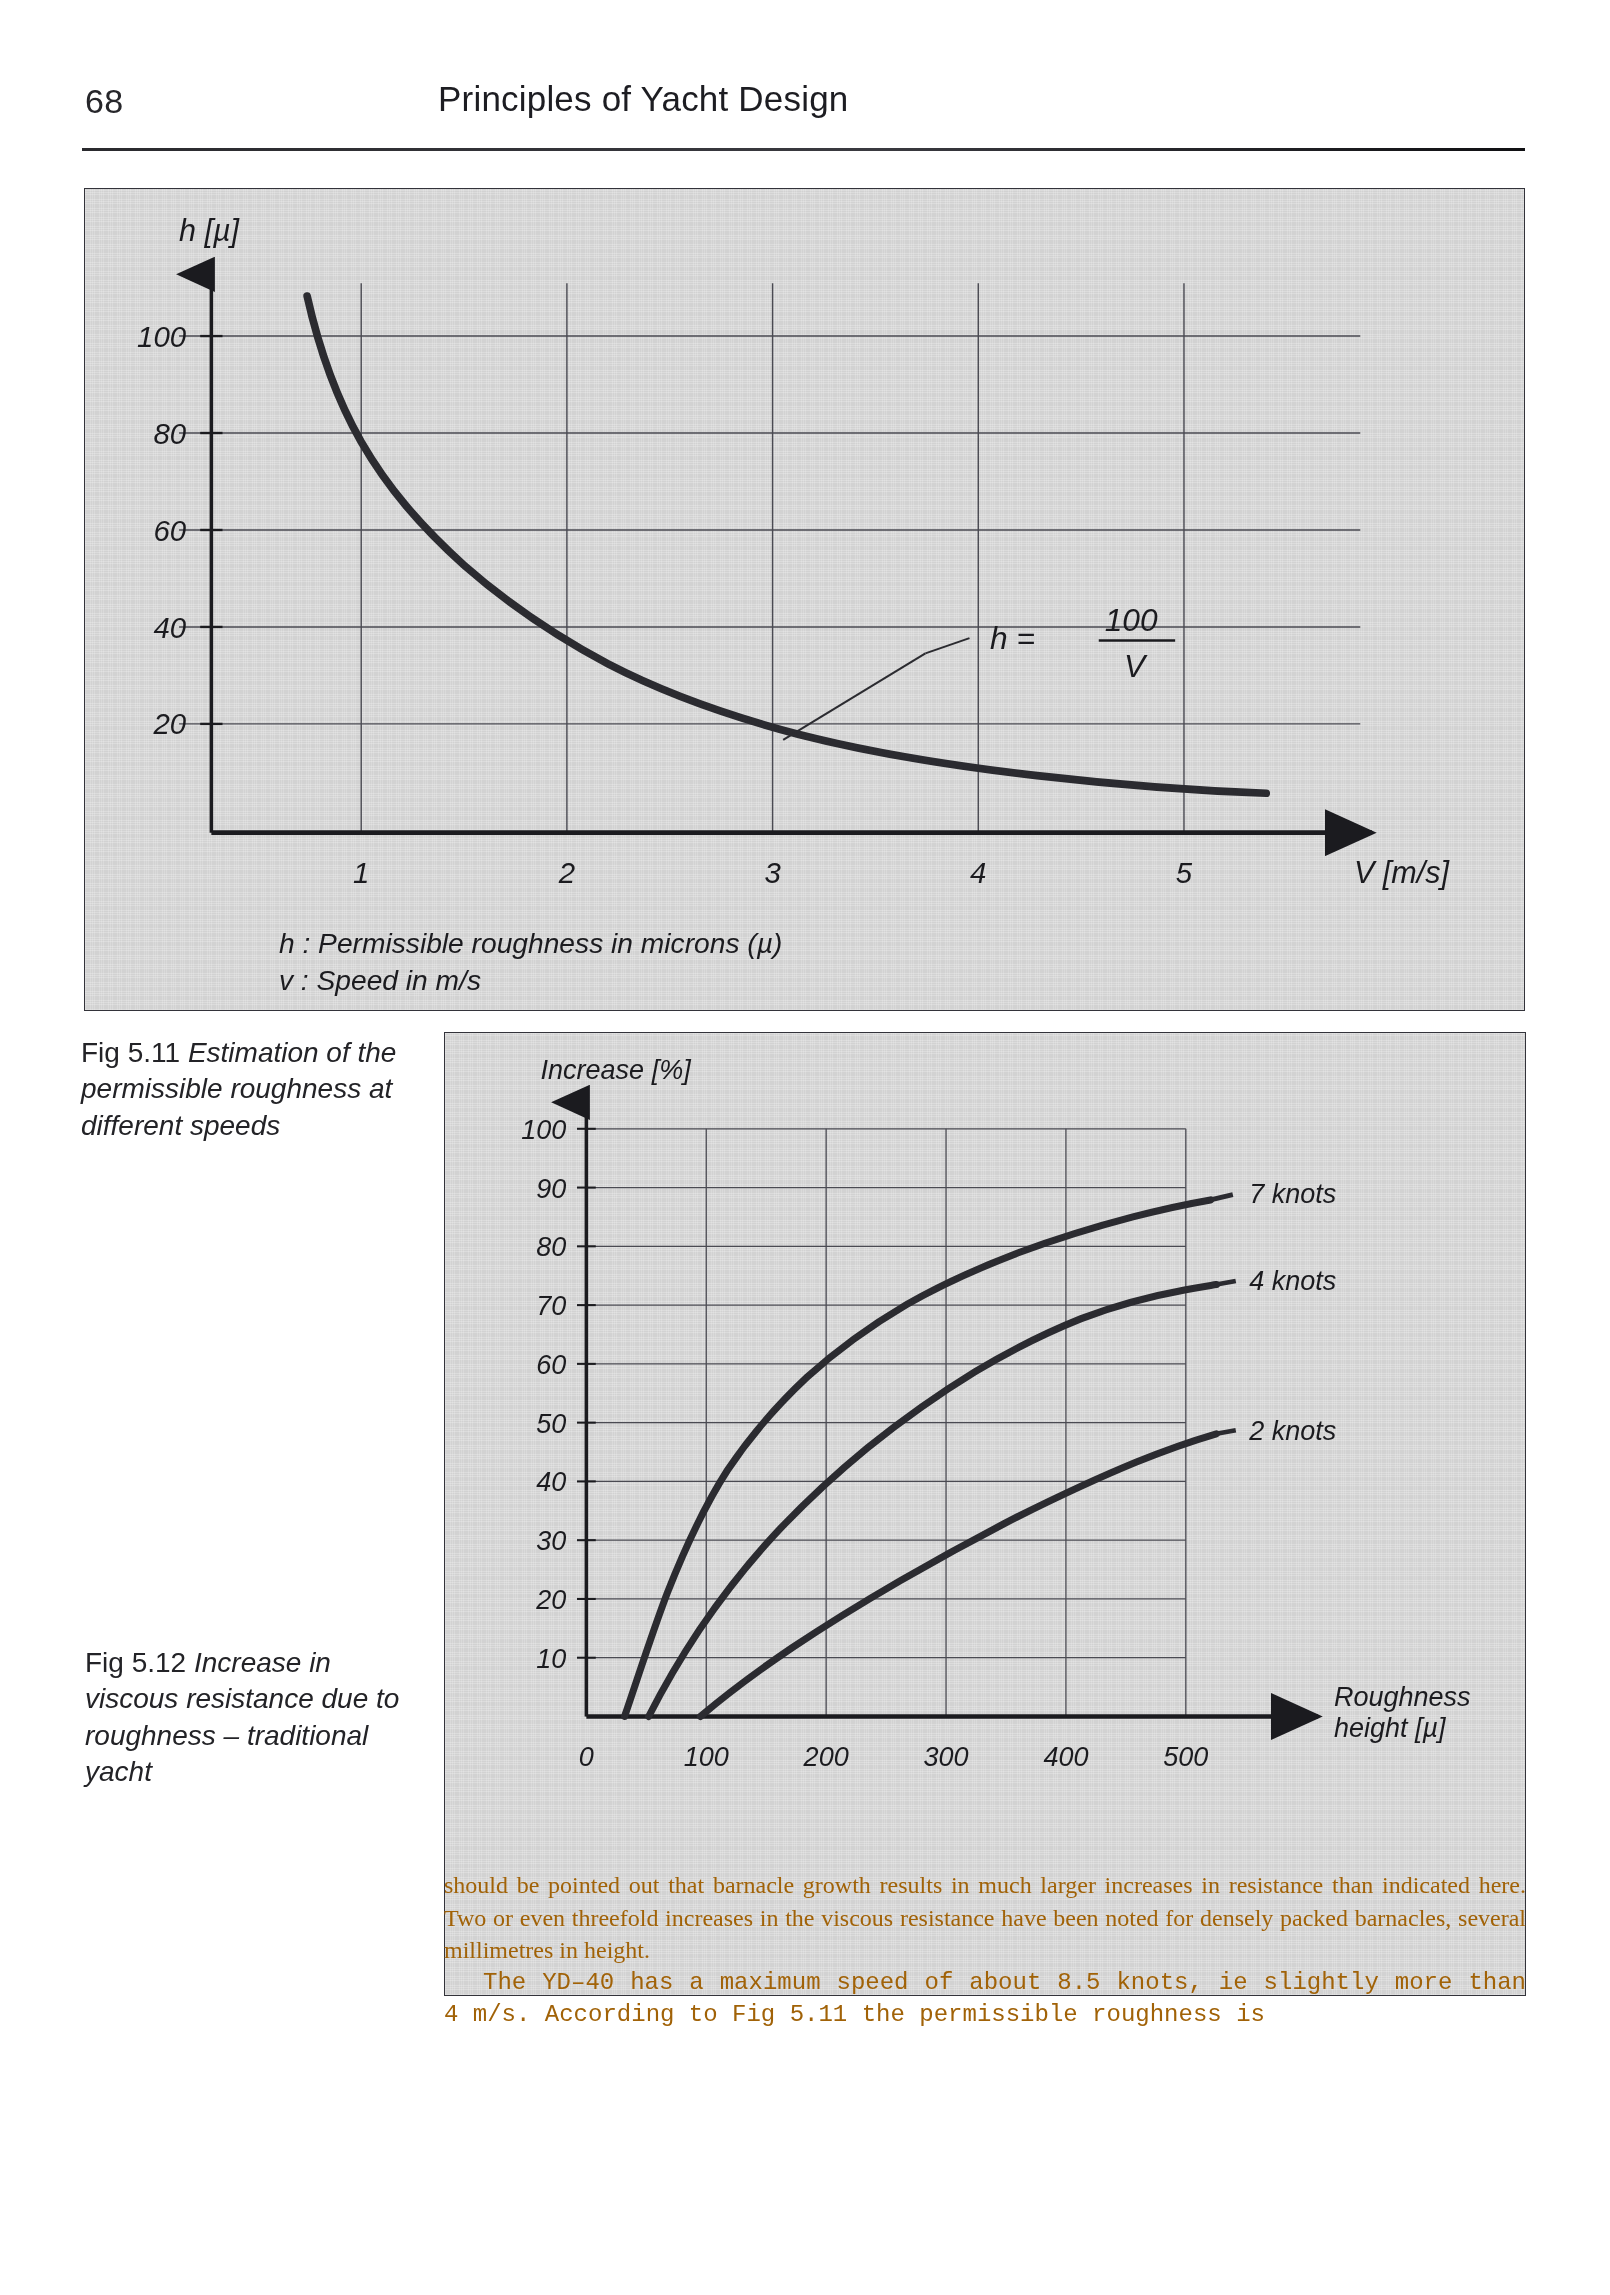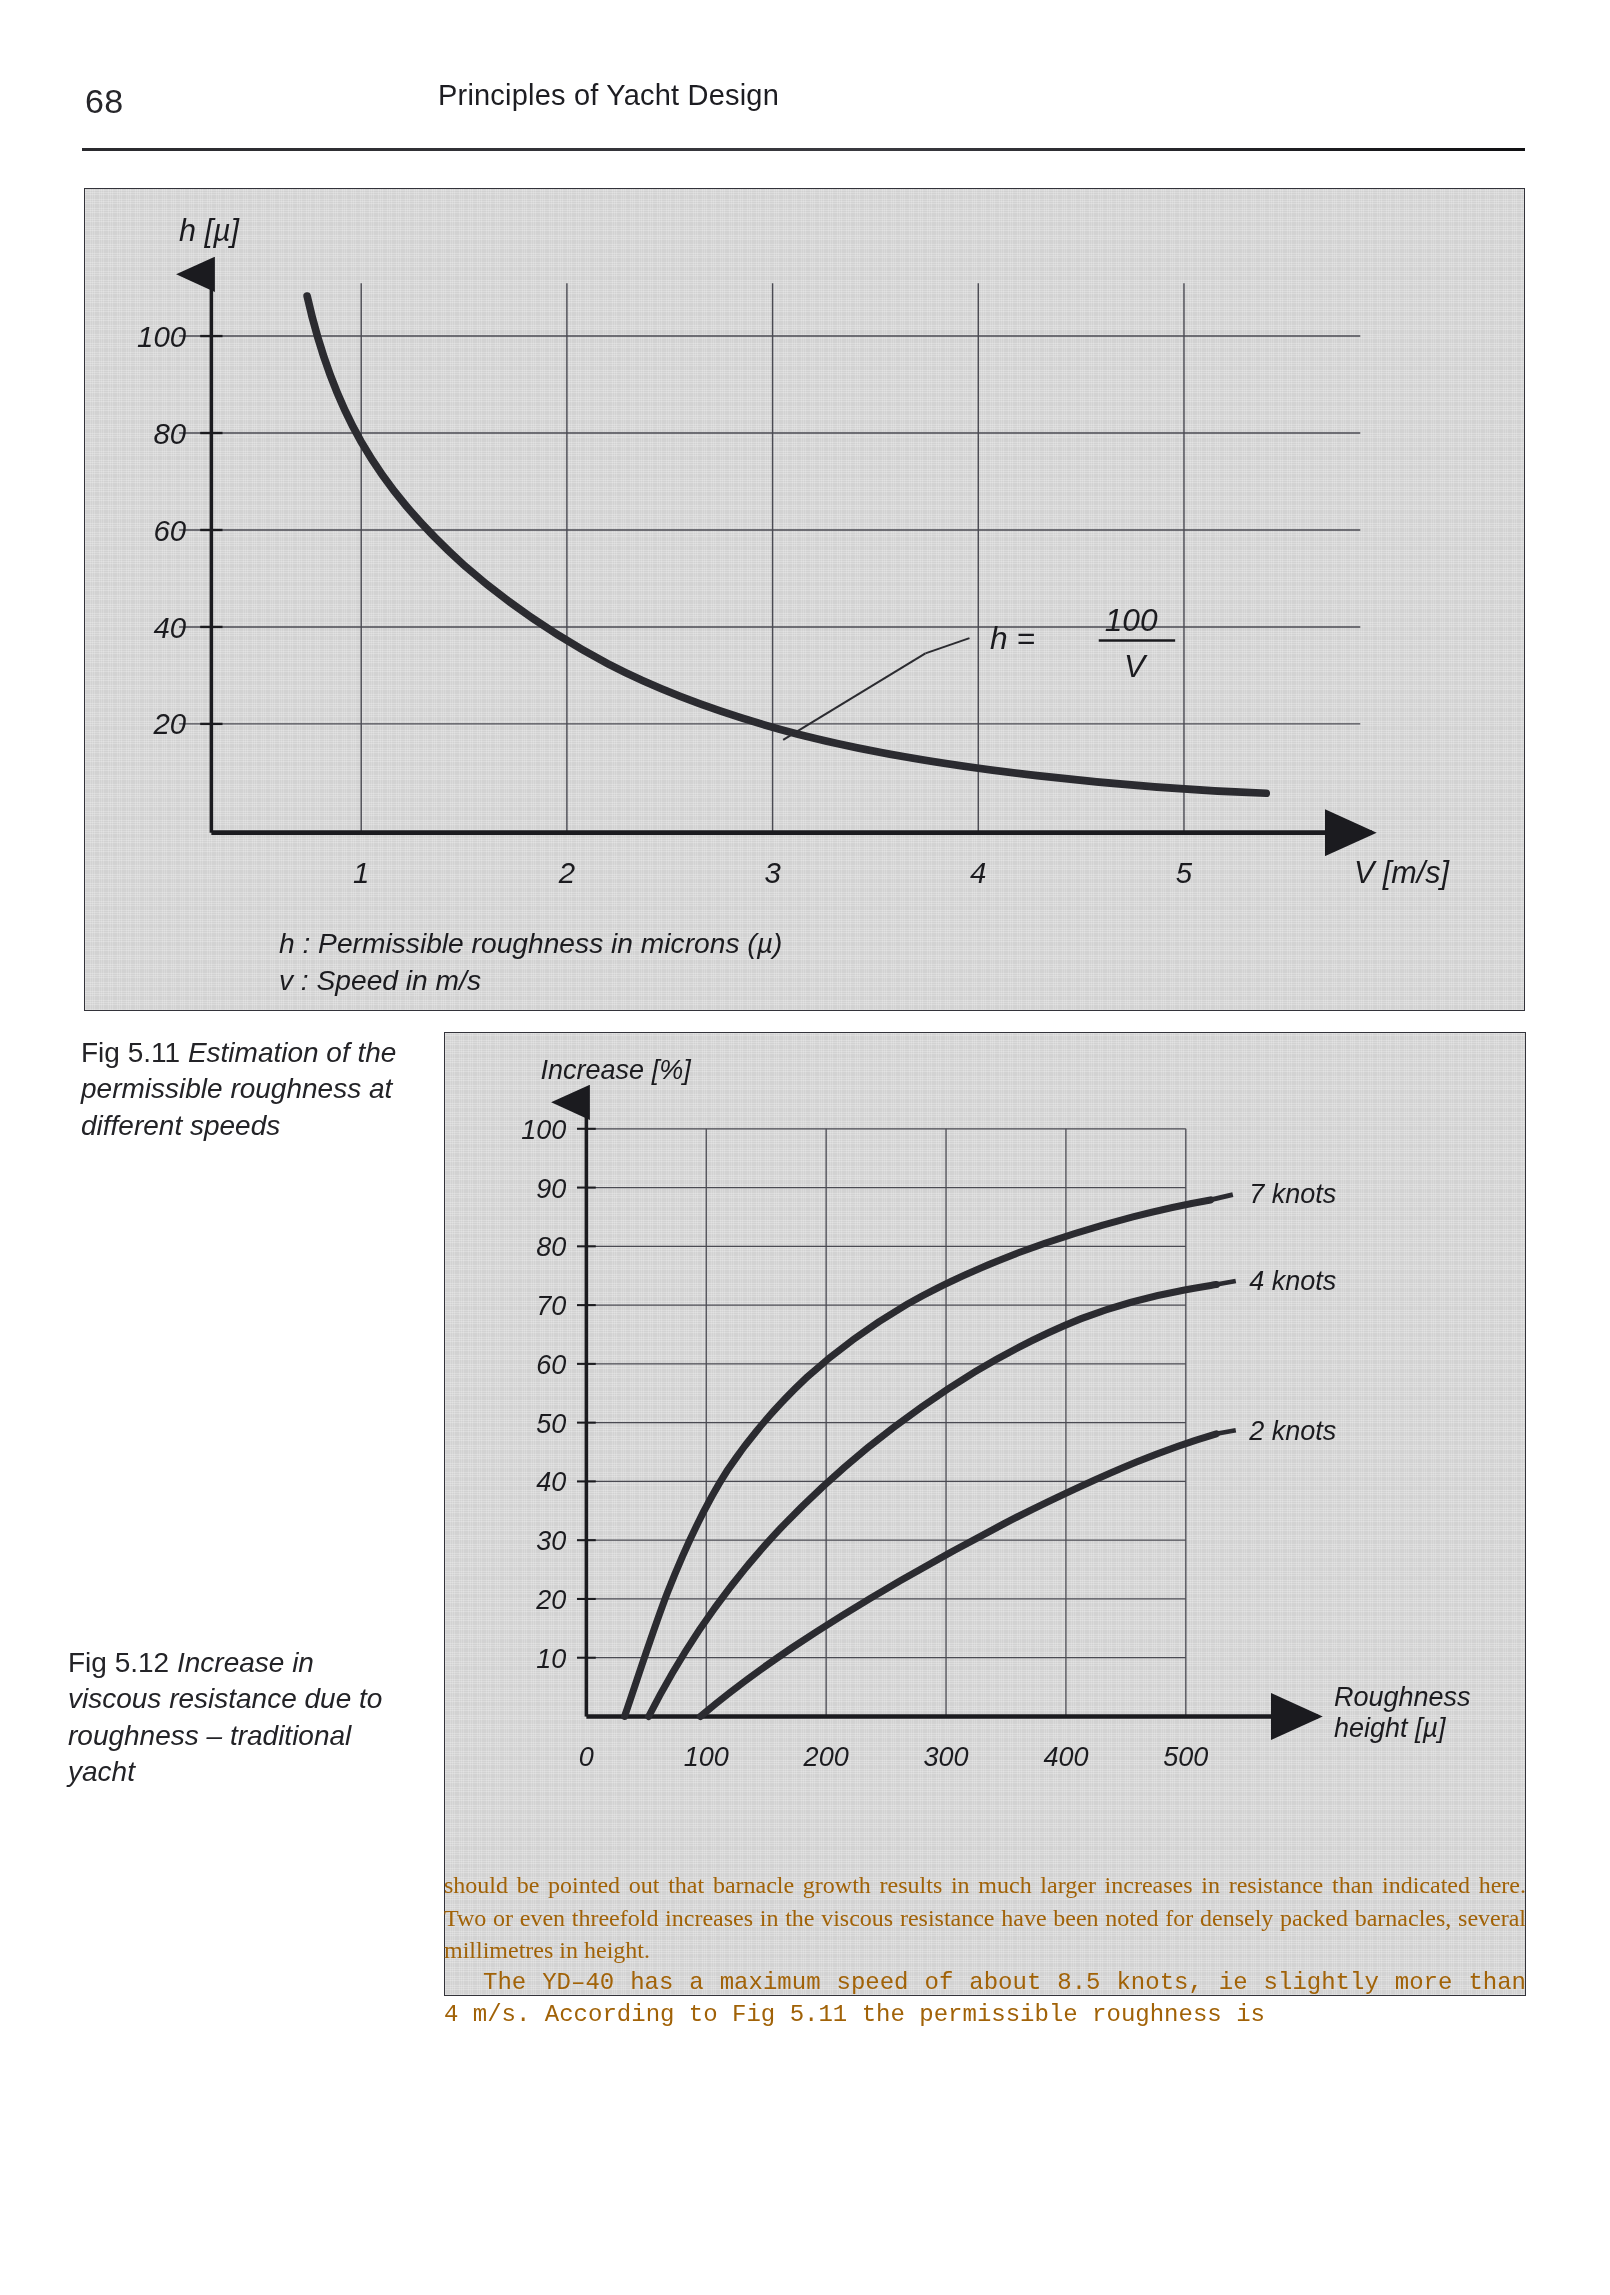--- a/index.html
+++ b/index.html
@@ -25,21 +25,21 @@
   #folio {
     position: absolute;
     left: 85px; top: 10.6px;
     font-size: 34px;
     color: #26262a;
     letter-spacing: 0.3px;
   }
   #running-title {
     position: absolute;
     left: 438px; top: 8.2px;
-    font-size: 29px;
+    font-size: 35px;
     color: #1d1d22;
     letter-spacing: 0.2px;
   }
   #header-rule {
     position: absolute;
     left: 82px; top: 148px;
     width: 1443px;
     height: 2.9px;
     background: linear-gradient(90deg,#2a2a2e 0%, #3a3a40 55%, #101013 100%);
   }
@@ -69,21 +69,21 @@
   .fig-caption {
     position: absolute;
     width: 341px;
     font-size: 28px;
     line-height: 1.30;
     color: #232327;
   }
   .fig-caption .fig-num { font-style: normal; }
   .fig-caption .fig-text { font-style: italic; }
   #fig-caption-511 { left: 81px; top: 1035px; }
-  #fig-caption-512 { left: 68px; top: 1645px; }
+  #fig-caption-512 { left: 85px; top: 1645px; }
 
   
   #body-text {
     position: absolute;
     left: 444px; top: 1869px;
     width: 1082px;
     font-family: "Liberation Serif", serif;
     font-size: 24px;
     line-height: 1.355;
     color: #a16207;

